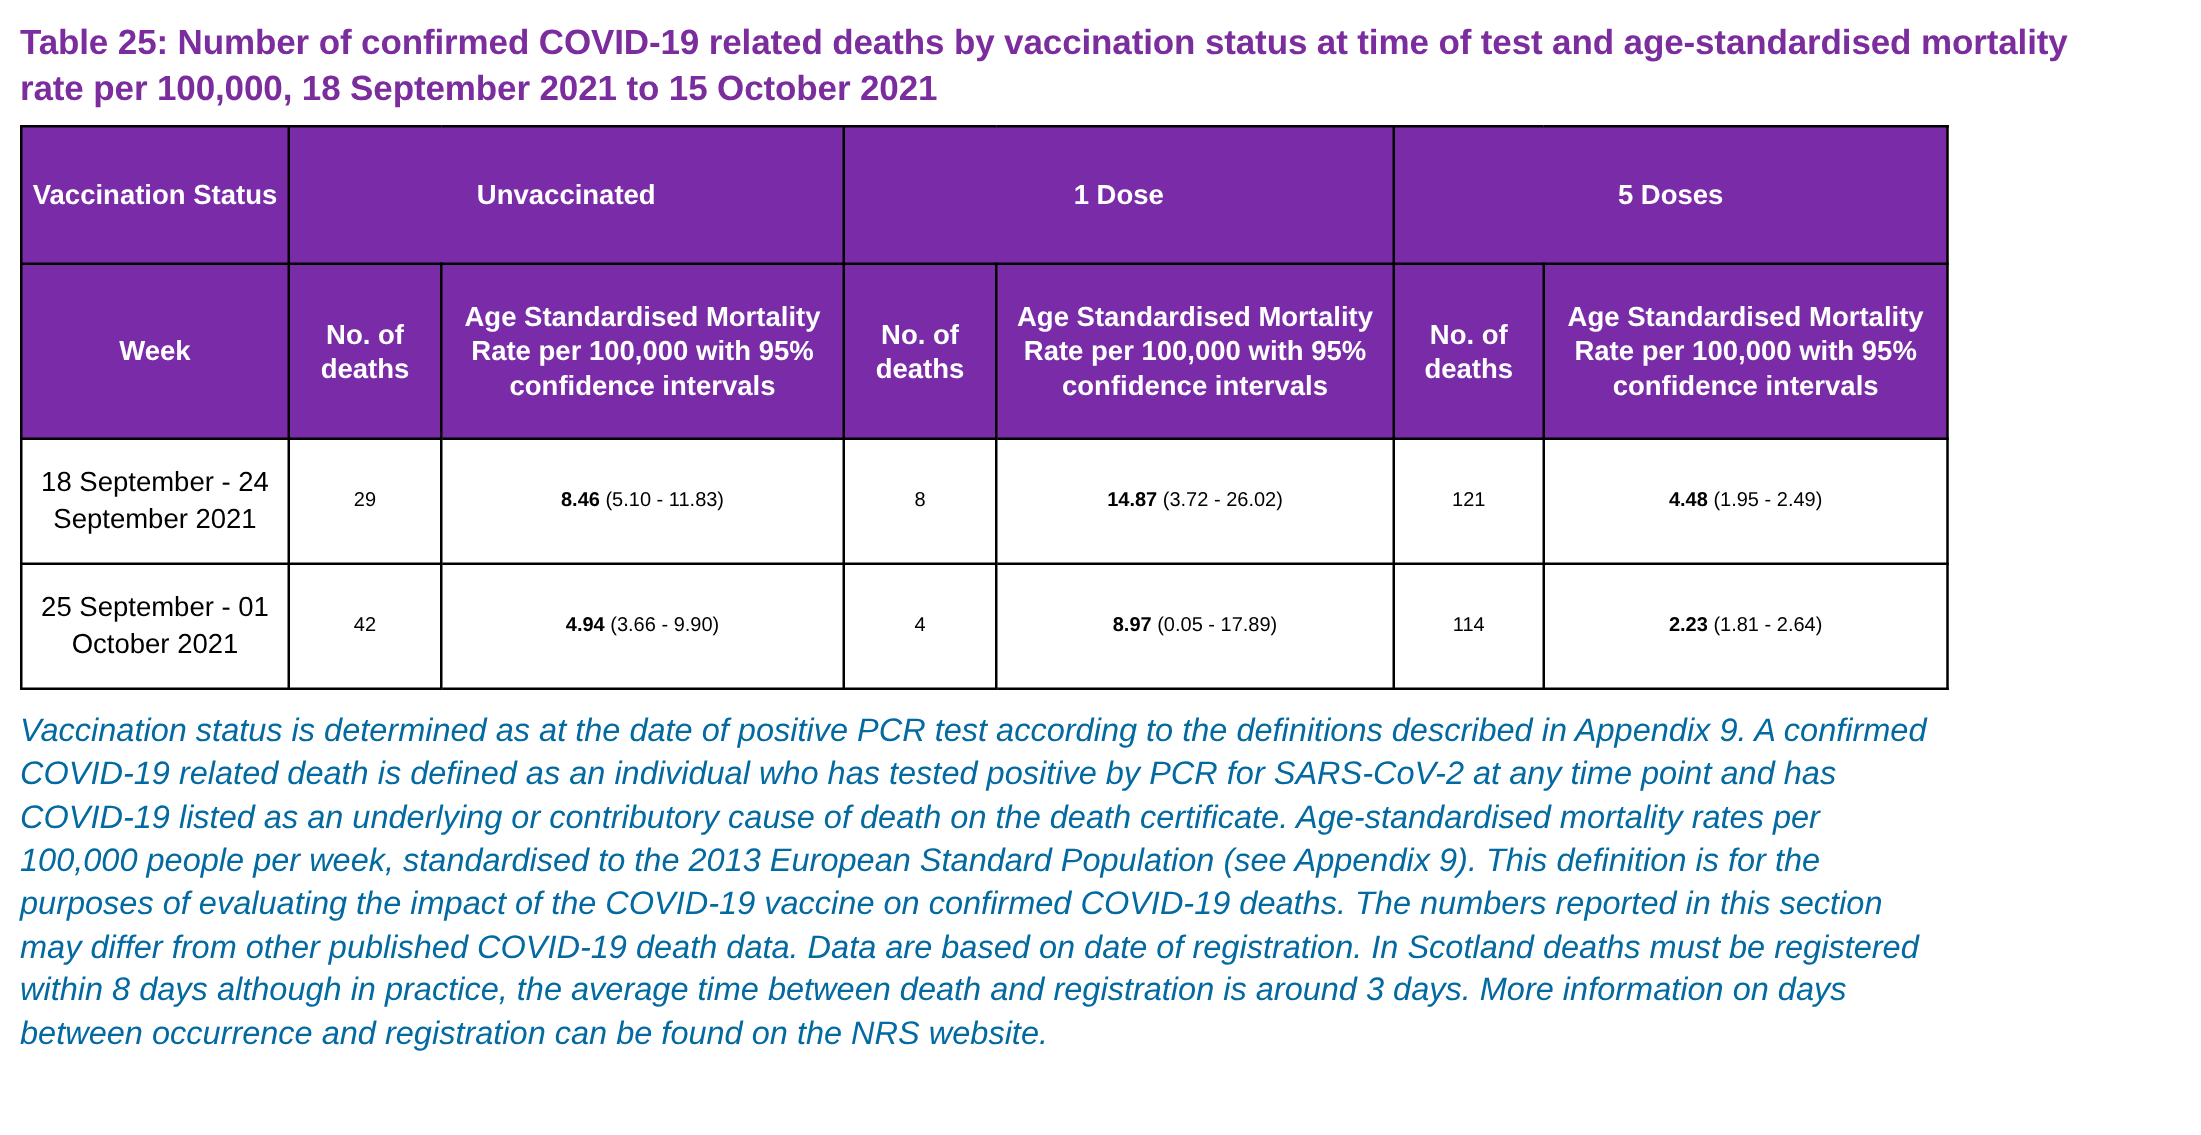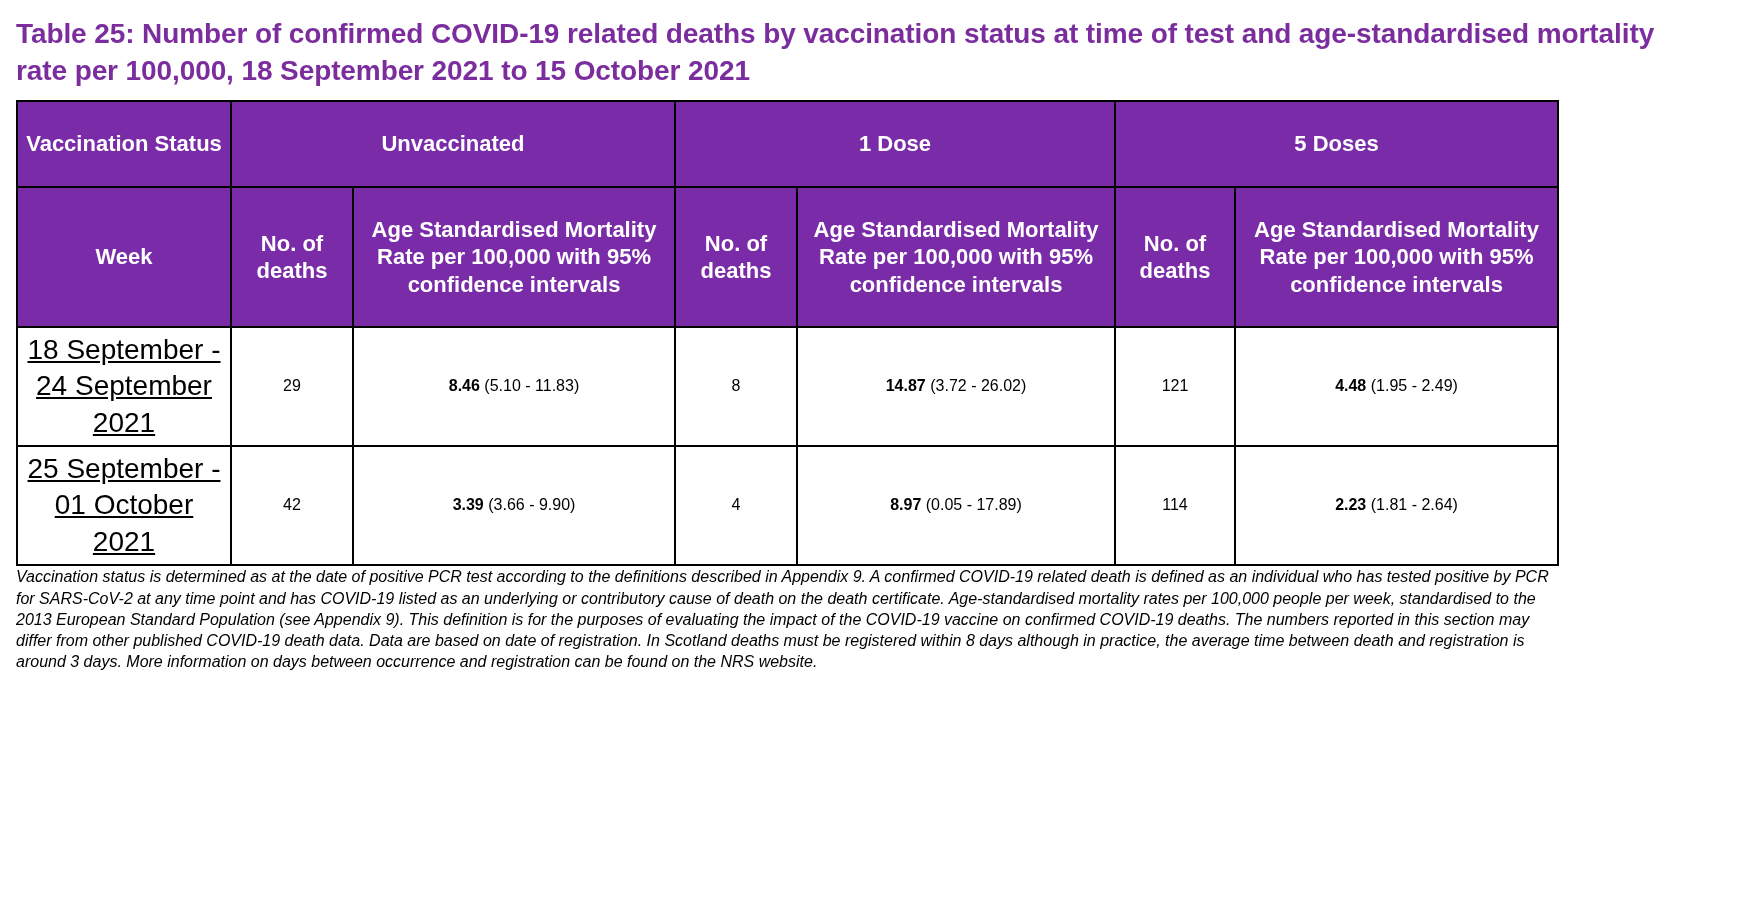--- a/index.html
+++ b/index.html
@@ -44,45 +44,45 @@
     vertical-align: middle;
   }
   thead th {
     background: #7A2CA8;
     color: #ffffff;
     font-weight: bold;
     text-align: center;
     font-size: 22px;
     line-height: 1.24;
   }
-  th.grp-head { height: 86px; }
+  th.grp-head { height: 110px; }
   th.sub-head { height: 140px; }
   tbody td {
     background: #ffffff;
     text-align: center;
     font-size: 16px;
     line-height: 1.3;
     font-weight: normal;
   }
   tbody tr { height: 100px; }
-  tbody td.week-cell { font-size: 28px; text-decoration: underline; }
+  tbody td.week-cell { font-size: 22px; }
   td.rate-cell .rate-val {
     font-weight: bold;
   }
   td.rate-cell .rate-ci {
     font-weight: normal;
   }
   .footnote {
-    margin: 0 16px 0 16px;
+    margin: 15px 16px 0 16px;
     width: 1541px;
     font-style: italic;
-    font-size: 16px;
+    font-size: 26px;
     line-height: 1.33;
     text-align: left;
-    color: #000000;
+    color: #0369a1;
   }
   
   col.c-week  { width: 214px; }
   col.c-num   { width: 122px; }
   col.c-rate  { width: 322px; }
   col.c-num2  { width: 122px; }
   col.c-rate2 { width: 318px; }
   col.c-num3  { width: 120px; }
   col.c-rate3 { width: 323px; }
 </style>
@@ -126,21 +126,21 @@
         <td>29</td>
         <td class="rate-cell"><span class="rate-val">8.46</span> <span class="rate-ci">(5.10 - 11.83)</span></td>
         <td>8</td>
         <td class="rate-cell"><span class="rate-val">14.87</span> <span class="rate-ci">(3.72 - 26.02)</span></td>
         <td>121</td>
         <td class="rate-cell"><span class="rate-val">4.48</span> <span class="rate-ci">(1.95 - 2.49)</span></td>
       </tr>
       <tr>
         <td class="week-cell">25 September - 01 October 2021</td>
         <td>42</td>
-        <td class="rate-cell"><span class="rate-val">3.39</span> <span class="rate-ci">(3.66 - 9.90)</span></td>
+        <td class="rate-cell"><span class="rate-val">4.94</span> <span class="rate-ci">(3.66 - 9.90)</span></td>
         <td>4</td>
         <td class="rate-cell"><span class="rate-val">8.97</span> <span class="rate-ci">(0.05 - 17.89)</span></td>
         <td>114</td>
         <td class="rate-cell"><span class="rate-val">2.23</span> <span class="rate-ci">(1.81 - 2.64)</span></td>
       </tr>
     </tbody>
   </table>
 
   <p class="footnote">Vaccination status is determined as at the date of positive PCR test according to the definitions described in Appendix 9. A confirmed COVID-19 related death is defined as an individual who has tested positive by PCR for SARS-CoV-2 at any time point and has COVID-19 listed as an underlying or contributory cause of death on the death certificate. Age-standardised mortality rates per 100,000 people per week, standardised to the 2013 European Standard Population (see Appendix 9). This definition is for the purposes of evaluating the impact of the COVID-19 vaccine on confirmed COVID-19 deaths. The numbers reported in this section may differ from other published COVID-19 death data. Data are based on date of registration. In Scotland deaths must be registered within 8 days although in practice, the average time between death and registration is around 3 days. More information on days between occurrence and registration can be found on the NRS website.</p>
 

